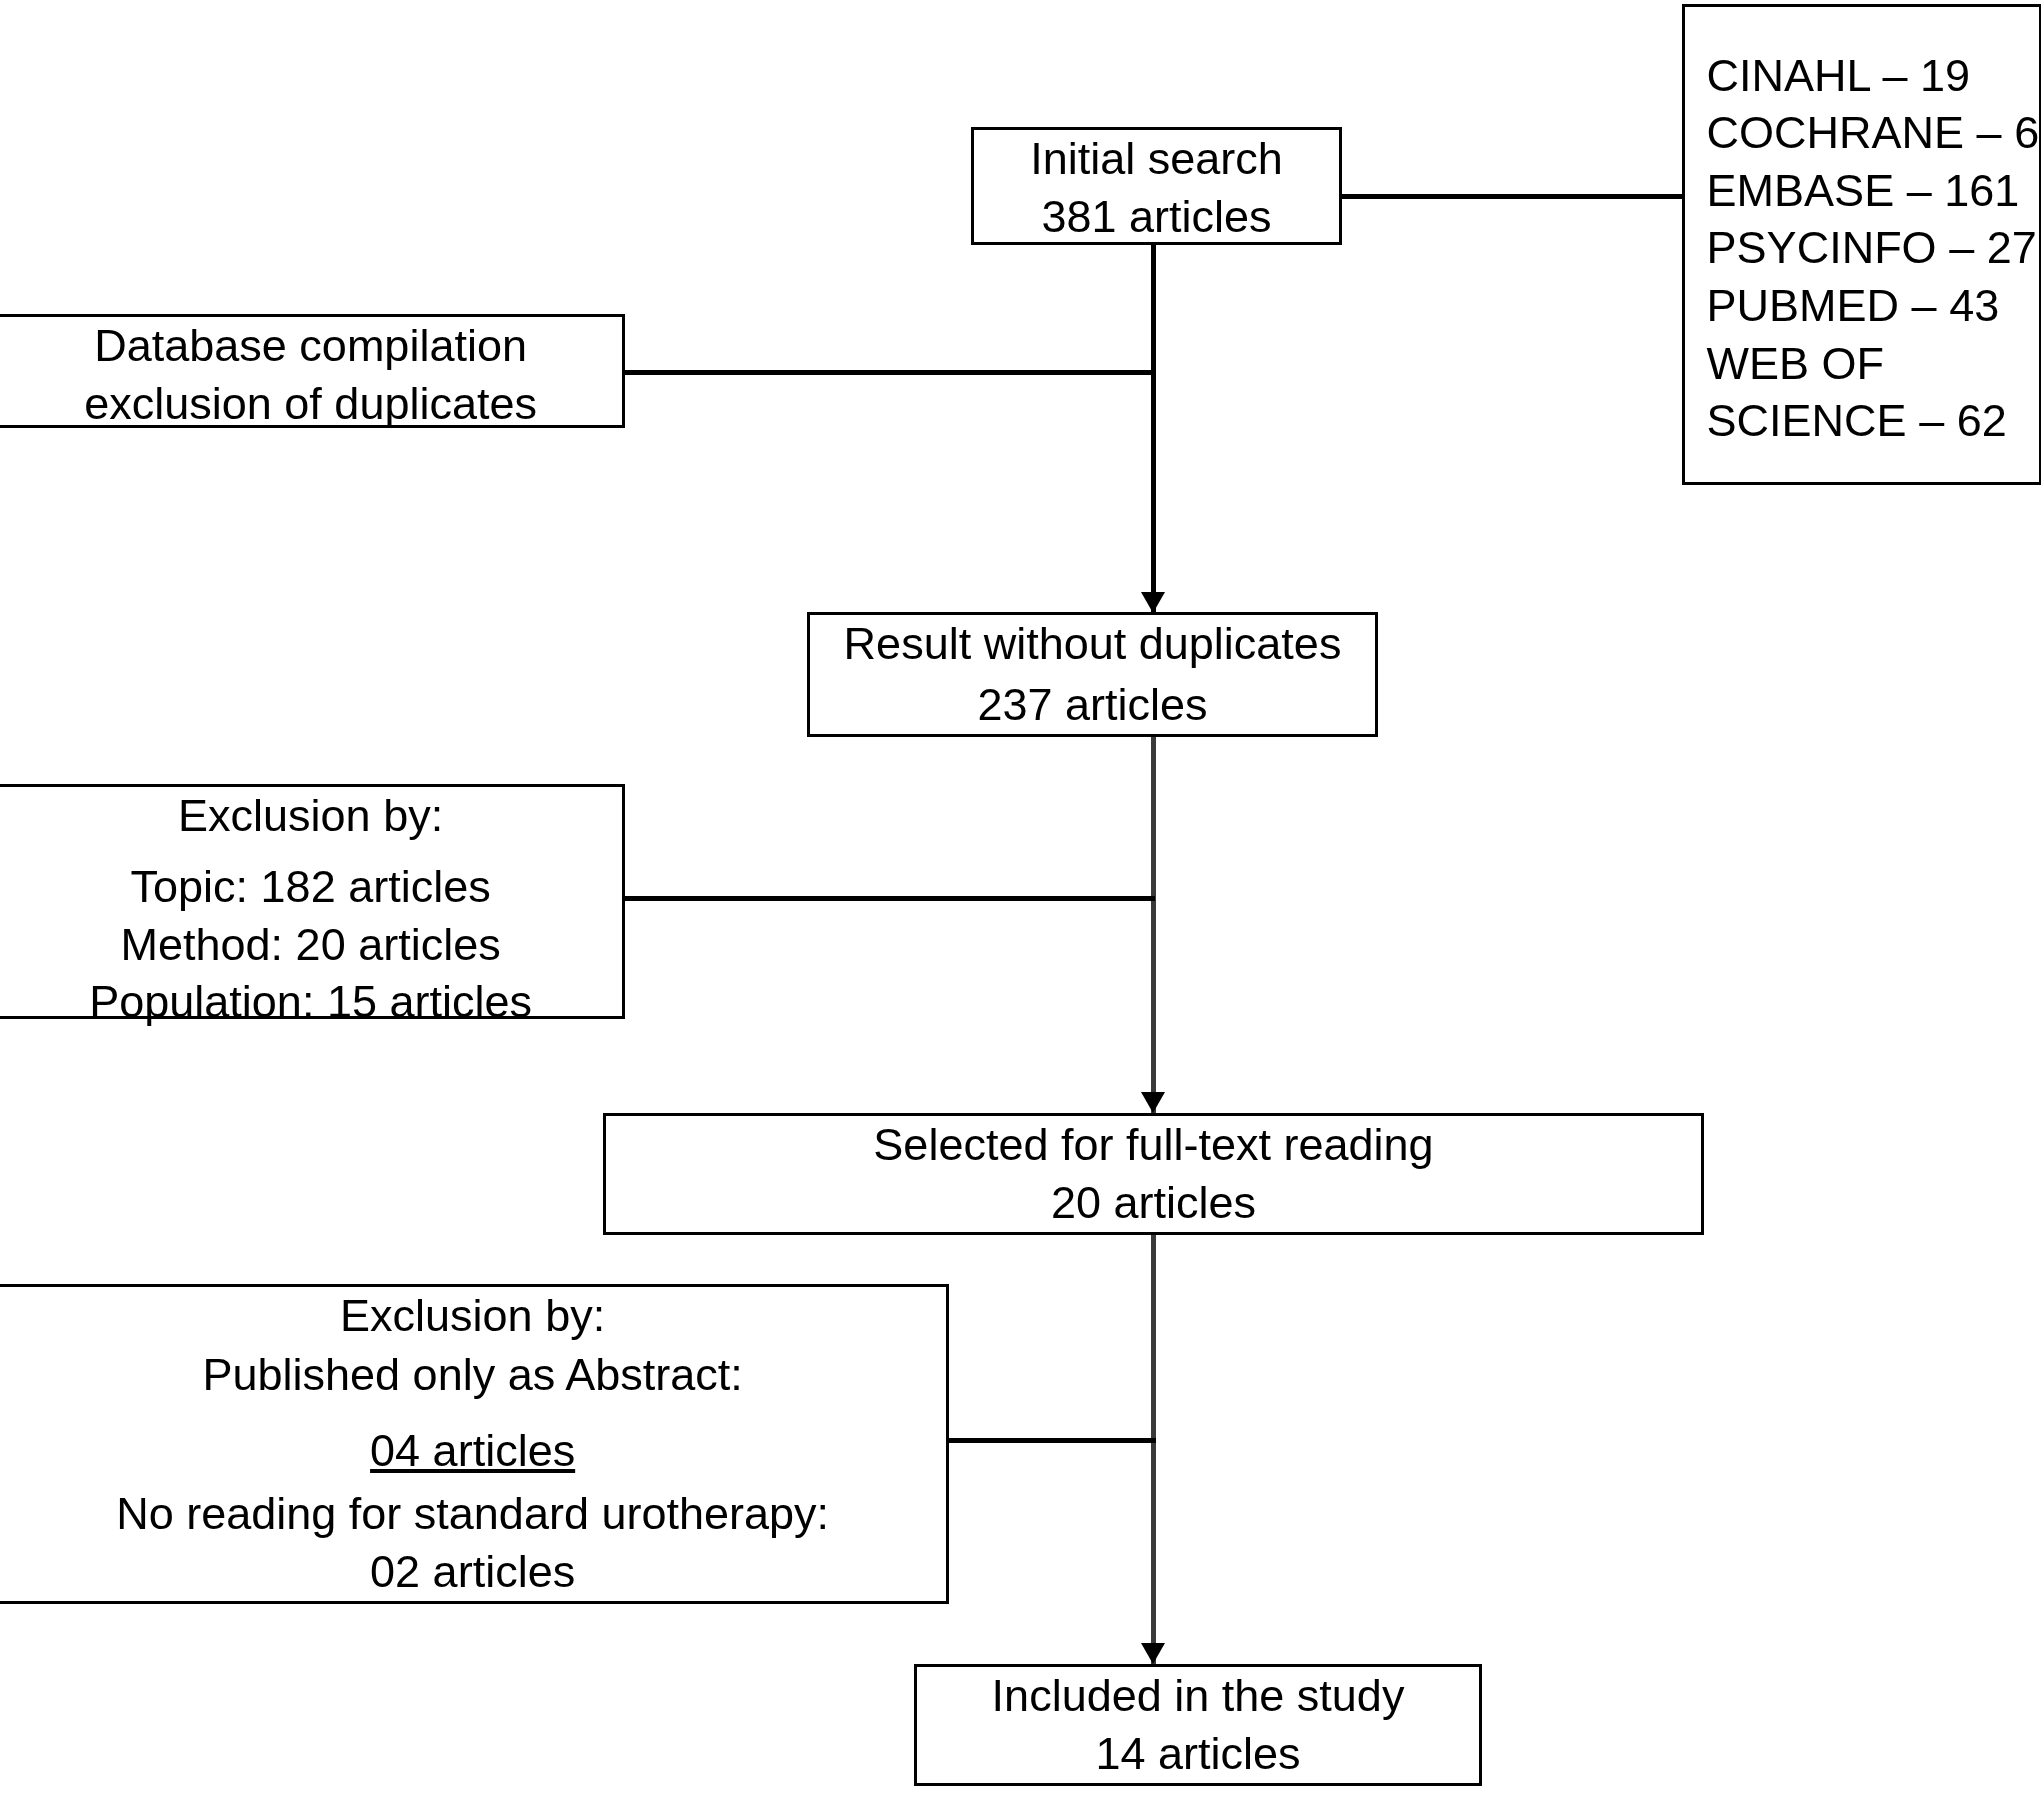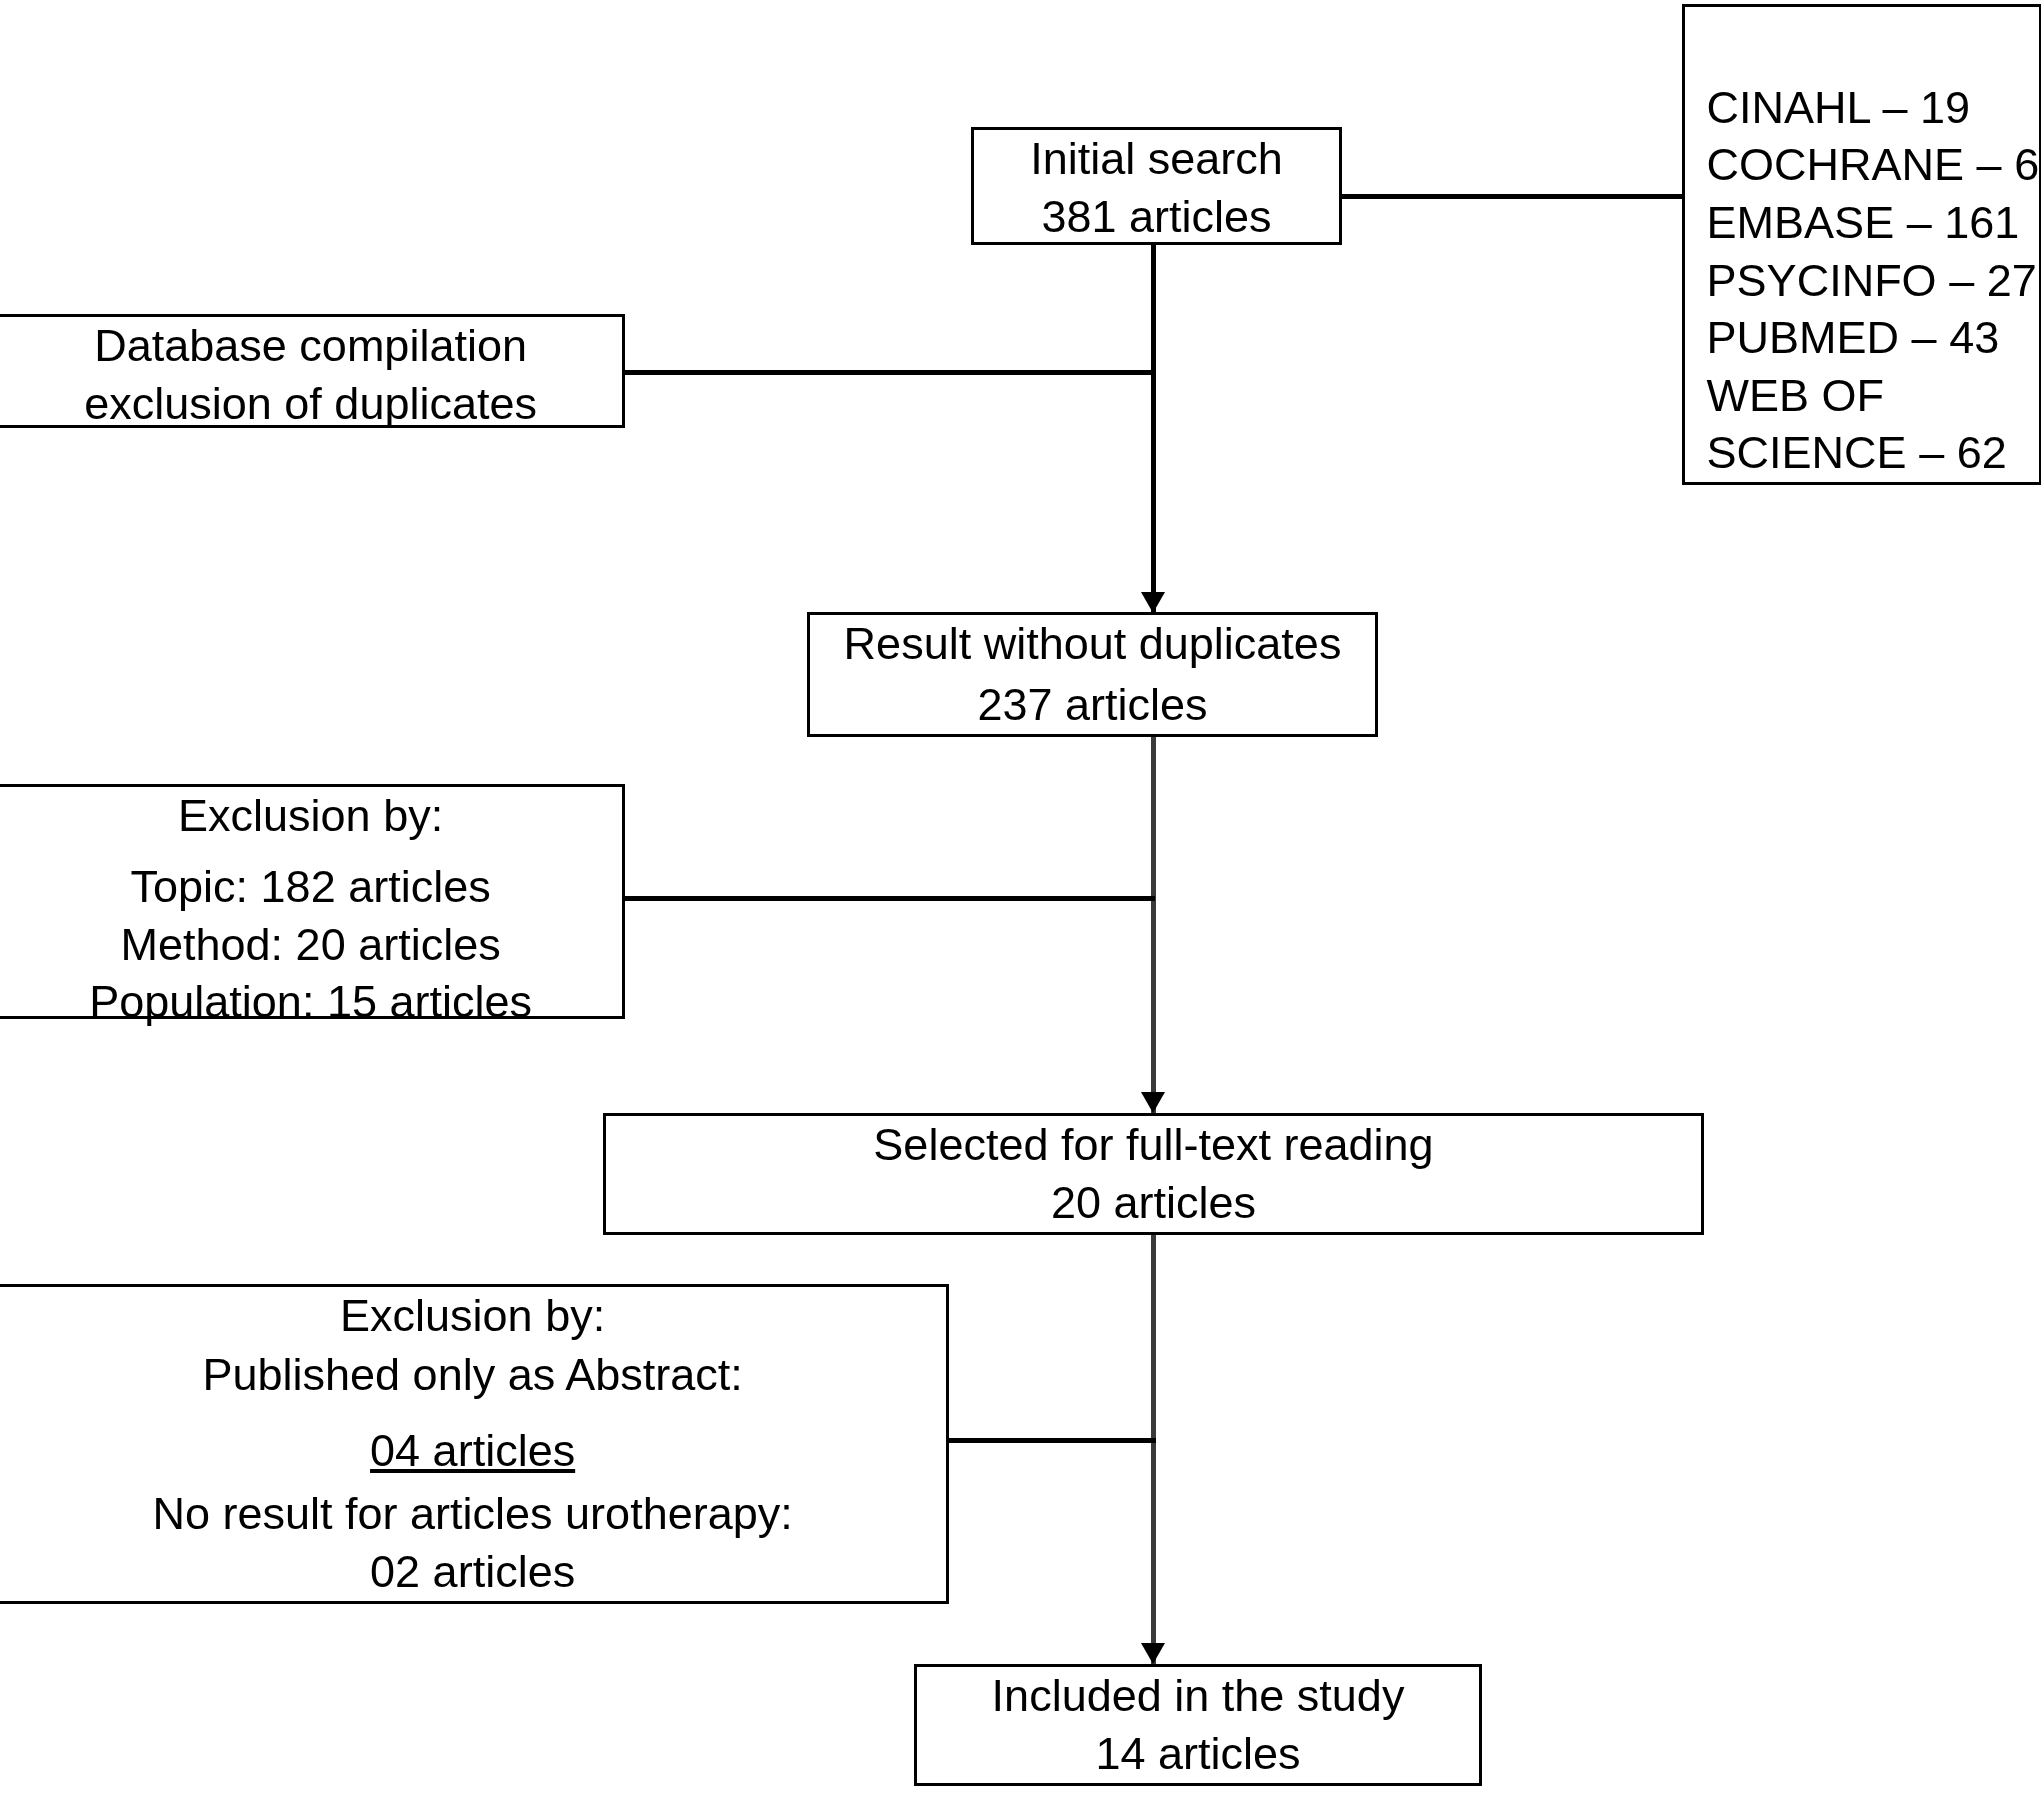--- a/index.html
+++ b/index.html
@@ -84,21 +84,21 @@
   <div class="hline" style="left:621px; top:896px; width:534px;"></div>
 
   <div class="arrow" style="left:1141px; top:1092px;"></div>
 
   <div class="vline faded" style="left:1151px; top:1233px; height:431px;"></div>
 
   <div class="hline" style="left:949px; top:1438px; width:207px;"></div>
 
   <div class="arrow" style="left:1141px; top:1643px;"></div>
 
-  <div class="node left-align fs-46" style="left:1682px; top:3.9px; width:360px; height:481px; justify-content:flex-end; padding-top:7.8px;">
+  <div class="node left-align fs-46" style="left:1682px; top:3.9px; width:360px; height:481px; justify-content:center; padding-top:7.8px;">
     <span class="line">CINAHL – 19</span>
     <span class="line">COCHRANE – 69</span>
     <span class="line">EMBASE – 161</span>
     <span class="line">PSYCINFO – 27</span>
     <span class="line">PUBMED – 43</span>
     <span class="line">WEB OF</span>
     <span class="line">SCIENCE – 62</span>
   </div>
 
   <div class="node fs-46" style="left:971px; top:127px; width:371px; height:118px;">
@@ -125,21 +125,21 @@
 
   <div class="node fs-46" style="left:603px; top:1113px; width:1101px; height:122px;">
     <span class="line">Selected for full-text reading</span>
     <span class="line">20 articles</span>
   </div>
 
   <div class="node fs-46" style="left:-3.9px; top:1284px; width:953px; height:320px;">
     <span class="line">Exclusion by:</span>
     <span class="line" style="margin-bottom:17.6px;">Published only as Abstract:</span>
     <span class="line" style="margin-bottom:4px;text-decoration:underline;">04 articles</span>
-    <span class="line">No result for articles urotherapy:</span>
+    <span class="line">No reading for standard urotherapy:</span>
     <span class="line">02 articles</span>
   </div>
 
   <div class="node fs-46" style="left:914px; top:1664px; width:568px; height:122px;">
     <span class="line">Included in the study</span>
     <span class="line">14 articles</span>
   </div>
 
 </div>
 

